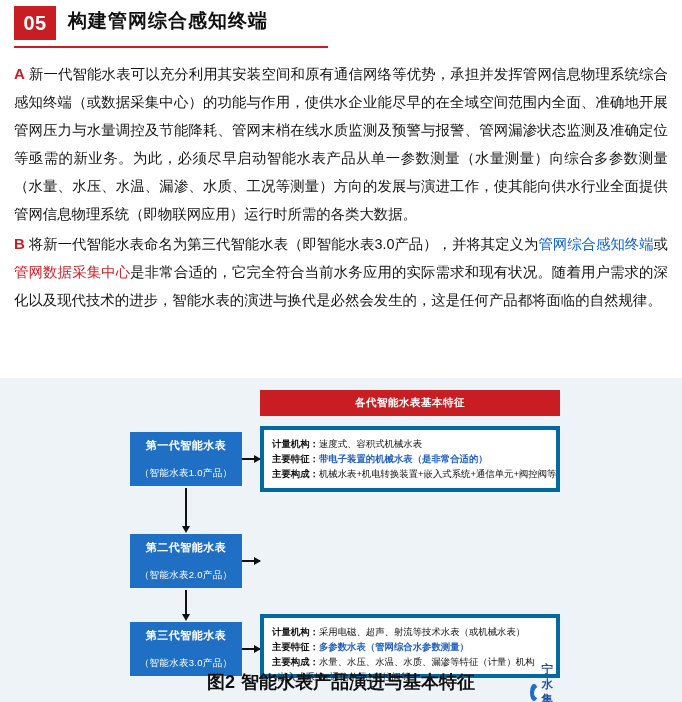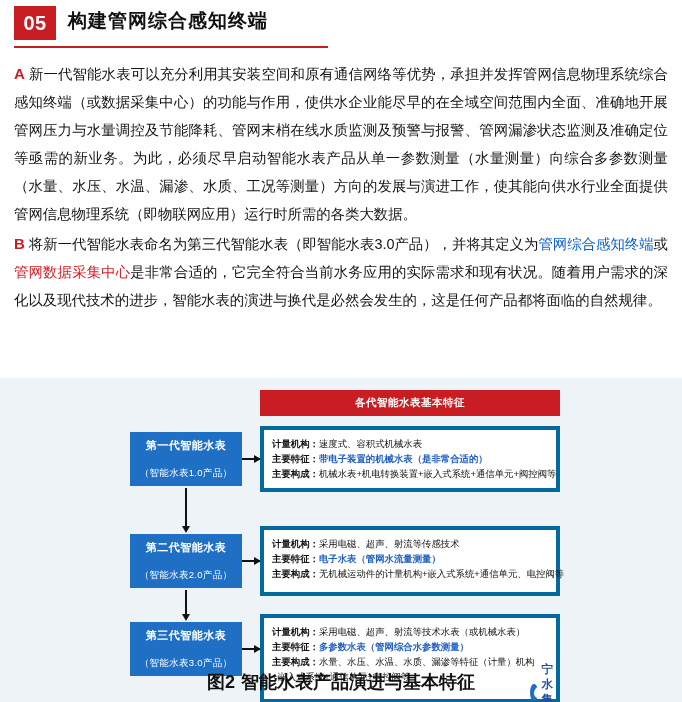--- a/index.html
+++ b/index.html
@@ -176,21 +176,21 @@
     background: #ffffff;
     border: 4px solid #0369a1;
     box-sizing: border-box;
     padding: 6px 8px;
     font-size: 9.4px;
     line-height: 15px;
     color: #111111;
   }
   .feat1 { top: 36px; height: 66px; }
   .feat2 { top: 136px; height: 70px; }
-  .feat3 { top: 224px; height: 89px; }
+  .feat3 { top: 224px; height: 64px; }
   .feat-line { white-space: nowrap; }
   .feat-line.wrap { white-space: normal; }
   .f-key { font-weight: bold; }
   .f-blue { color: #1f5fc0; font-weight: bold; }
 
   .arrow-h {
     position: absolute;
     width: 18px;
     height: 2px;
     background: #111111;
@@ -314,25 +314,20 @@
       <div class="arrow-h ah3"></div>
       <div class="arrow-v av1"></div>
       <div class="arrow-v av2"></div>
 
       <div class="feat-box feat1">
         <div class="feat-line"><span class="f-key">计量机构：</span><span>速度式、容积式机械水表</span></div>
         <div class="feat-line"><span class="f-key">主要特征：</span><span class="f-blue">带电子装置的机械水表（是非常合适的）</span></div>
         <div class="feat-line"><span class="f-key">主要构成：</span><span>机械水表+机电转换装置+嵌入式系统+通信单元+阀控阀等</span></div>
       </div>
 
-      <div class="feat-box feat2">
-        <div class="feat-line"><span class="f-key">计量机构：</span><span>采用电磁、超声、射流等传感技术</span></div>
-        <div class="feat-line"><span class="f-key">主要特征：</span><span class="f-blue">电子水表（管网水流量测量）</span></div>
-        <div class="feat-line"><span class="f-key">主要构成：</span><span>无机械运动件的计量机构+嵌入式系统+通信单元、电控阀等</span></div>
-      </div>
 
       <div class="feat-box feat3">
         <div class="feat-line"><span class="f-key">计量机构：</span><span>采用电磁、超声、射流等技术水表（或机械水表）</span></div>
         <div class="feat-line"><span class="f-key">主要特征：</span><span class="f-blue">多参数水表（管网综合水参数测量）</span></div>
         <div class="feat-line wrap"><span class="f-key">主要构成：</span><span>水量、水压、水温、水质、漏渗等特征（计量）机构+嵌入式系统+通信单元+电控阀等</span></div>
       </div>
 
       <div class="logo">
         <span class="logo-mark"></span>
         <span class="logo-text">宁水集团</span>

